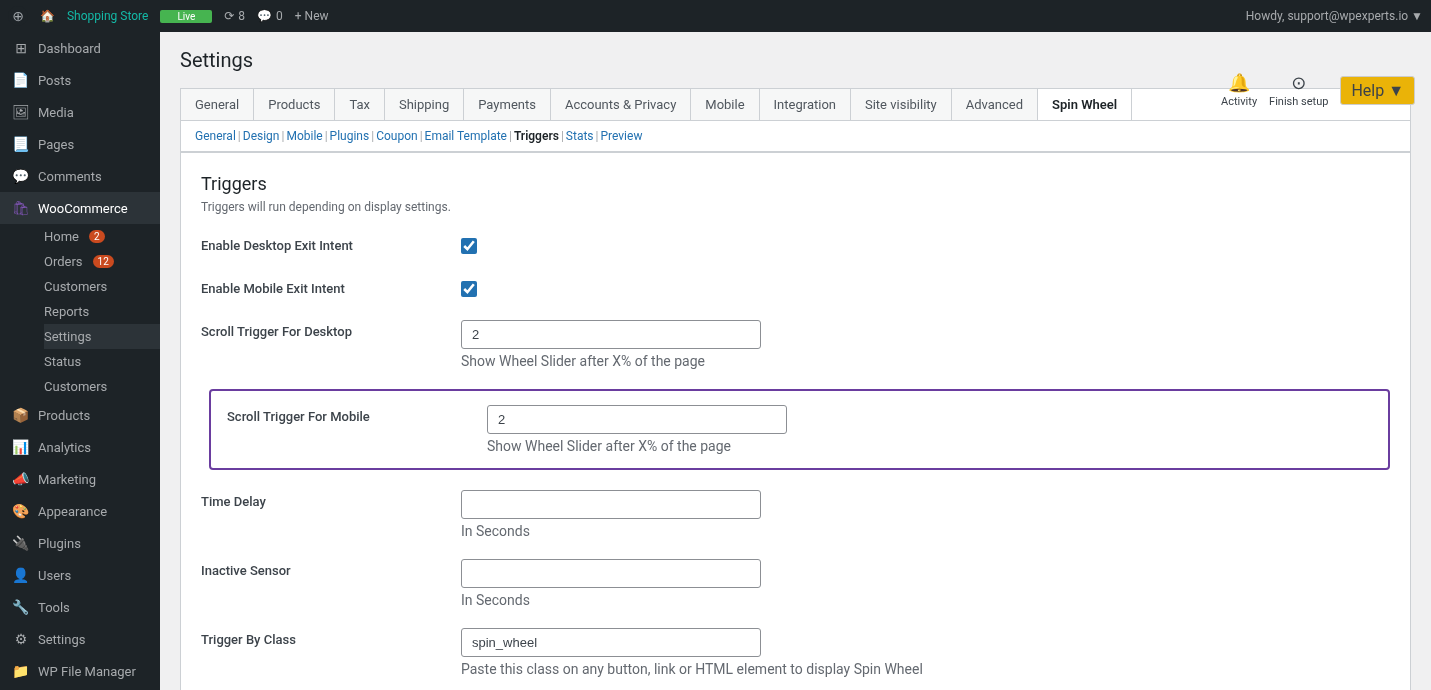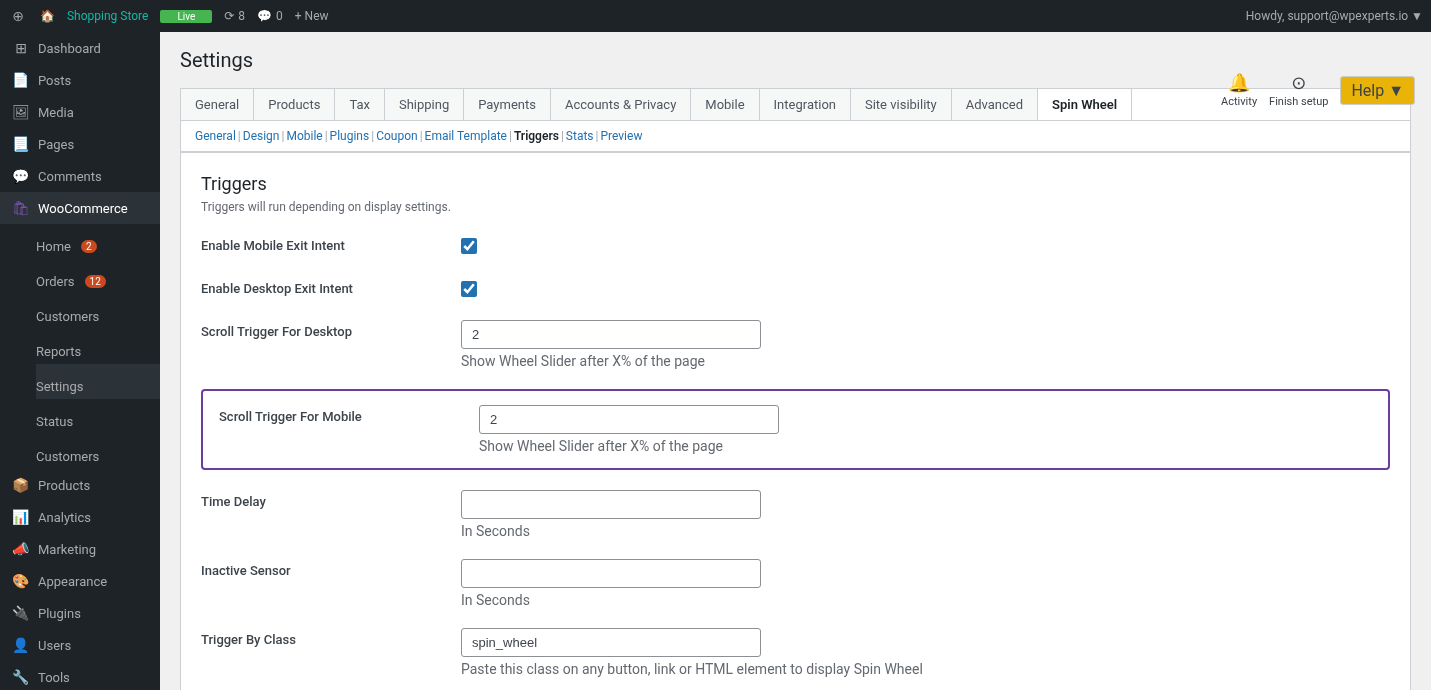--- a/index.html
+++ b/index.html
@@ -46,21 +46,21 @@
       cursor: pointer;
       font-size: 13px;
       color: #a7aaad;
     }
     .sidebar-item.active { background: #2c3338; color: #fff; }
     .sidebar-item.woocommerce-active { background: #2c3338; color: #fff; }
     .sidebar-icon { width: 18px; text-align: center; font-size: 14px; flex-shrink: 0; }
     .sidebar-label { font-size: 13px; }
     .sidebar-badge { background: #ca4a1f; color: #fff; font-size: 10px; padding: 1px 5px; border-radius: 10px; margin-left: 2px; }
     .sidebar-sub { padding-left: 36px; }
-    .sidebar-sub .sidebar-item { padding: 15px 12px 5px 0; font-size: 12px; color: #a7aaad; }
+    .sidebar-sub .sidebar-item { padding: 5px 12px 5px 0; font-size: 12px; color: #a7aaad; margin-left: 8px; }
     .woo-icon { color: #7f54b3; }
 
     
     .content-area {
       flex: 1;
       display: flex;
       flex-direction: column;
       overflow: hidden;
       background: #f0f0f1;
     }
@@ -130,20 +130,21 @@
     .form-hint { font-size: 14px; color: #646970; margin-top: 4px; }
     .form-field input[type="checkbox"] { width: 16px; height: 16px; margin-top: 4px; accent-color: #2271b1; }
 
     
     .highlighted-section {
       border: 2px solid #6a3d9f;
       border-radius: 4px;
       padding: 14px 16px;
       margin-bottom: 20px;
       background: #fff;
+      margin-left: 8px;
     }
     .highlighted-section .form-row { margin-bottom: 0; }
 
     
     ::-webkit-scrollbar { width: 6px; }
     ::-webkit-scrollbar-track { background: #f0f0f1; }
     ::-webkit-scrollbar-thumb { background: #c3c4c7; border-radius: 3px; }
   </style>
 </head>
 <body>
@@ -317,28 +318,28 @@
         <a class="sub-nav-link">Stats</a>
         <span class="sub-nav-sep">|</span>
         <a class="sub-nav-link">Preview</a>
       </div>
 
       <div class="main-content">
         <h2 class="section-title">Triggers</h2>
         <p class="section-desc">Triggers will run depending on display settings.</p>
 
         <div class="form-row">
+          <div class="form-label">Enable Desktop Exit Intent</div>
+          <div class="form-field">
+            <input type="checkbox" checked="" style="">
+          </div>
+        </div>
+
+        <div class="form-row">
           <div class="form-label">Enable Mobile Exit Intent</div>
-          <div class="form-field">
-            <input type="checkbox" checked="" style="">
-          </div>
-        </div>
-
-        <div class="form-row">
-          <div class="form-label">Enable Desktop Exit Intent</div>
           <div class="form-field">
             <input type="checkbox" checked="" style="">
           </div>
         </div>
 
         <div class="form-row">
           <div class="form-label">Scroll Trigger For Desktop</div>
           <div class="form-field">
             <input type="text" value="2" style="">
             <div class="form-hint">Show Wheel Slider after X% of the page</div>

